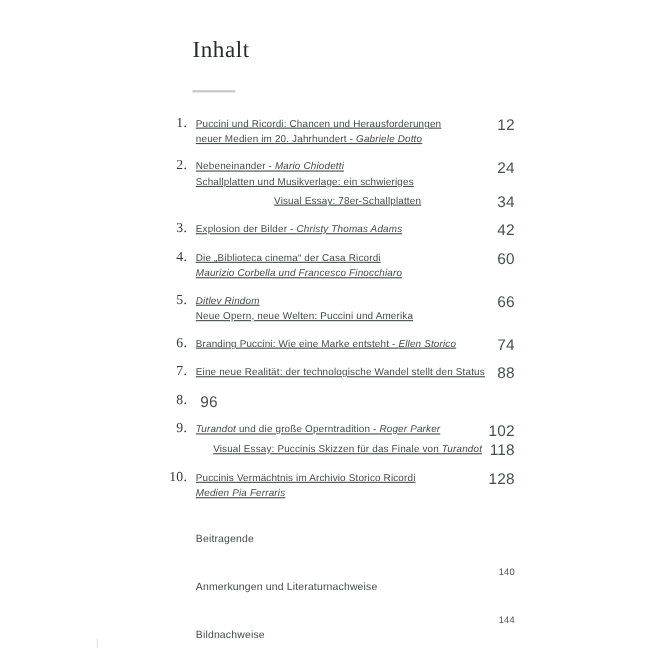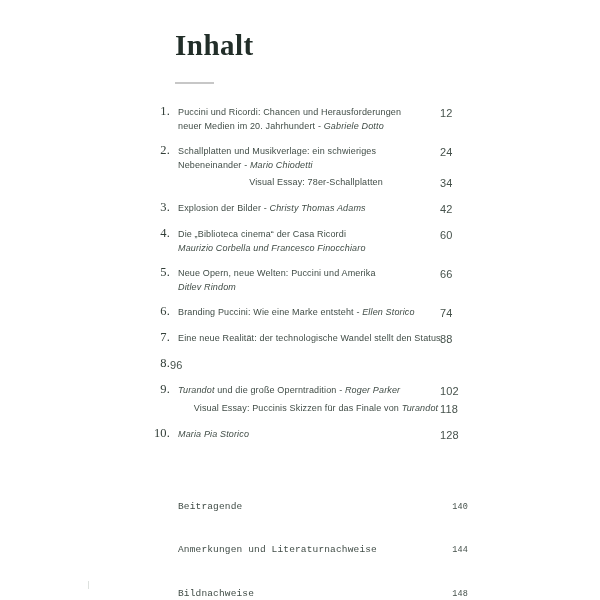--- a/index.html
+++ b/index.html
@@ -3,40 +3,40 @@
 <meta charset="utf-8">
 <style>
   html,body{margin:0;padding:0;}
   body{
     width:600px;height:600px;background:#ffffff;position:relative;overflow:hidden;
     font-family:"Liberation Sans",sans-serif;color:#414d47;
     -webkit-font-smoothing:antialiased;
   }
   .page{position:absolute;left:150px;top:0;width:318px;}
   .title{
-    font-family:"Liberation Serif",serif;font-weight:700;
-    font-size:29px;line-height:34px;letter-spacing:.5px;
+    font-family:"Liberation Serif",serif;font-weight:400;
+    font-size:21px;line-height:34px;letter-spacing:.5px;
     color:#222e29;margin:28px 0 0 25px;
   }
   .divider{width:39px;height:2px;background:#c7c7c7;margin:20px 0 0 25px;}
   .toc{margin-top:22px;font-size:9px;letter-spacing:.15px;}
   .entry{display:flex;align-items:flex-start;margin-bottom:12px;line-height:13.5px;}
   .entry.essay{margin-top:-8px;}
   .num{
     flex:0 0 20px;text-align:right;
     font-family:"Liberation Serif",serif;font-size:12.5px;
     color:#323e38;margin-top:-1.5px;line-height:13.5px;
   }
   .txt{flex:1 1 auto;min-width:0;padding-left:8px;color:#414d47;}
   .essay .txt{padding-left:22px;text-align:center;}
-  .line{white-space:nowrap;}
+  .line{white-space:nowrap;text-decoration:underline;}
   .it{font-style:italic;}
-  .pg{flex:0 0 28px;text-align:left;font-size:11px;color:#46524c;line-height:14px;}
+  .pg{flex:0 0 28px;text-align:right;font-size:14px;color:#46524c;line-height:14px;}
   .backmatter{margin-top:29px;font-size:9.5px;letter-spacing:.15px;}
-  .bm-row{display:flex;align-items:flex-end;line-height:14.3px;padding-left:28px;font-family:Liberation Mono, monospace;}
+  .bm-row{display:flex;align-items:flex-start;line-height:14.3px;padding-left:28px;}
   .bm-label{flex:1 1 auto;color:#414d47;}
   .bm-page{flex:0 0 28px;text-align:right;font-size:8.5px;color:#46524c;margin-top:29px;}
   .corner-mark{position:absolute;left:88px;top:581px;width:1px;height:8px;background:#dde1de;}
 </style>
 </head>
 <body>
 
 <div class="page">
   <h1 class="title">Inhalt</h1>
   <div class="divider"></div>
@@ -45,22 +45,22 @@
         <div class="num">1.</div>
         <div class="txt">
           <div class="line"><span>Puccini und Ricordi: Chancen und Herausforderungen</span></div>
           <div class="line"><span>neuer Medien im 20. Jahrhundert - </span><span class="it">Gabriele Dotto</span></div>
         </div>
         <div class="pg">12</div>
       </div>
       <div class="entry">
         <div class="num">2.</div>
         <div class="txt">
+          <div class="line"><span>Nebeneinander - </span><span class="it">Mario Chiodetti</span></div>
           <div class="line"><span>Schallplatten und Musikverlage: ein schwieriges</span></div>
-          <div class="line"><span>Nebeneinander - </span><span class="it">Mario Chiodetti</span></div>
         </div>
         <div class="pg">24</div>
       </div>
       <div class="entry essay">
         <div class="num"></div>
         <div class="txt">
           <div class="line"><span>Visual Essay: 78er-Schallplatten</span></div>
         </div>
         <div class="pg">34</div>
       </div>
@@ -75,22 +75,22 @@
         <div class="num">4.</div>
         <div class="txt">
           <div class="line"><span>Die „Biblioteca cinema“ der Casa Ricordi</span></div>
           <div class="line"><span class="it">Maurizio Corbella und Francesco Finocchiaro</span></div>
         </div>
         <div class="pg">60</div>
       </div>
       <div class="entry">
         <div class="num">5.</div>
         <div class="txt">
+          <div class="line"><span class="it">Ditlev Rindom</span></div>
           <div class="line"><span>Neue Opern, neue Welten: Puccini und Amerika</span></div>
-          <div class="line"><span class="it">Ditlev Rindom</span></div>
         </div>
         <div class="pg">66</div>
       </div>
       <div class="entry">
         <div class="num">6.</div>
         <div class="txt">
           <div class="line"><span>Branding Puccini: Wie eine Marke entsteht - </span><span class="it">Ellen Storico</span></div>
         </div>
         <div class="pg">74</div>
       </div>
@@ -115,21 +115,22 @@
       <div class="entry essay">
         <div class="num"></div>
         <div class="txt">
           <div class="line"><span>Visual Essay: Puccinis Skizzen für das Finale von </span><span class="it">Turandot</span></div>
         </div>
         <div class="pg">118</div>
       </div>
       <div class="entry">
         <div class="num">10.</div>
         <div class="txt">
-          <div class="line"><span class="it">Maria Pia Storico</span></div>
+          <div class="line"><span>Puccinis Vermächtnis im Archivio Storico Ricordi</span></div>
+          <div class="line"><span class="it">Medien Pia Ferraris</span></div>
         </div>
         <div class="pg">128</div>
       </div>
     </div>
   <div class="backmatter" id="backmatter">
       <div class="bm-row">
         <div class="bm-label">Beitragende</div>
         <div class="bm-page">140</div>
       </div>
       <div class="bm-row">

